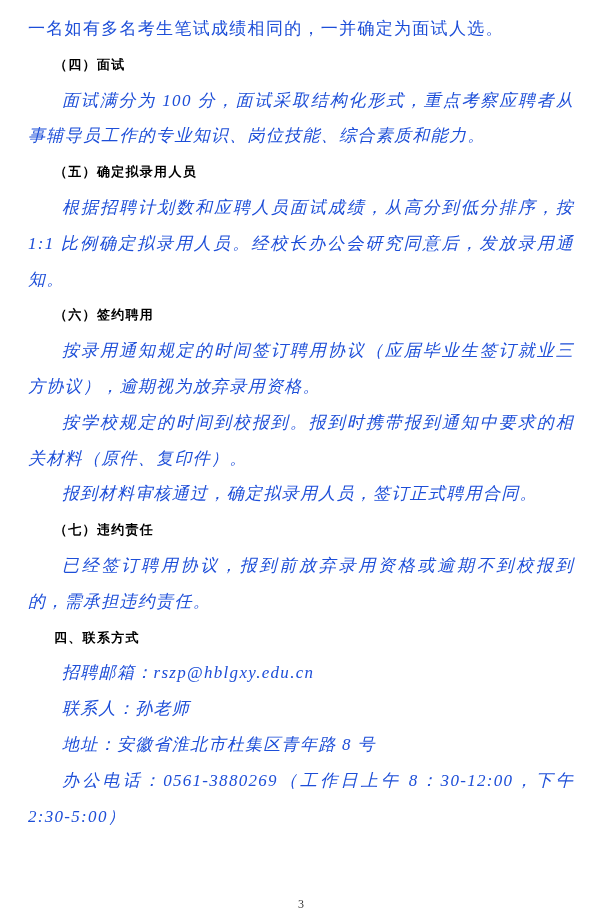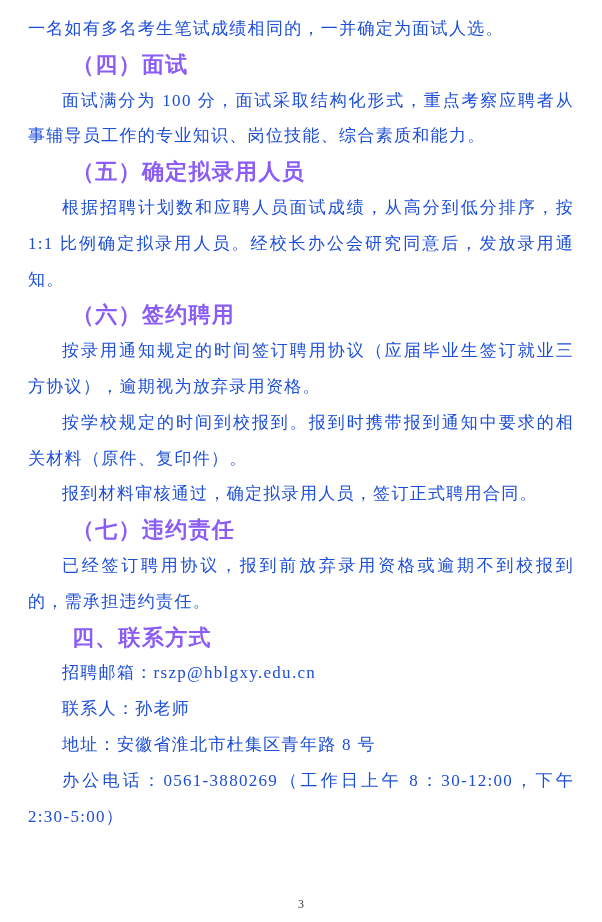--- a/index.html
+++ b/index.html
@@ -20,29 +20,29 @@
     padding: 11px 28px 0 28px;
     color: #3d3d3d;
   }
   .para {
     font-size: 17px;
     line-height: 35.8px;
     letter-spacing: 1.3px;
     text-align: justify;
     color: #1d4ed8;
   }
-  .para.indent { text-indent: 2em; }
+  .para.indent { text-indent: 2em; font-style: italic; }
   .heading {
     font-family: "Liberation Sans", "DejaVu Sans", sans-serif;
     font-weight: bold;
-    font-size: 22px;
+    font-size: 13px;
     line-height: 35.8px;
     letter-spacing: 1.3px;
     text-indent: 2em;
-    color: #8b5cf6;
+    color: #000000;
   }
   .page-footer {
     position: absolute;
     bottom: 10px;
     left: 0;
     width: 100%;
     text-align: center;
     font-size: 12px;
     color: #333333;
     font-family: "Liberation Serif", "DejaVu Serif", serif;

